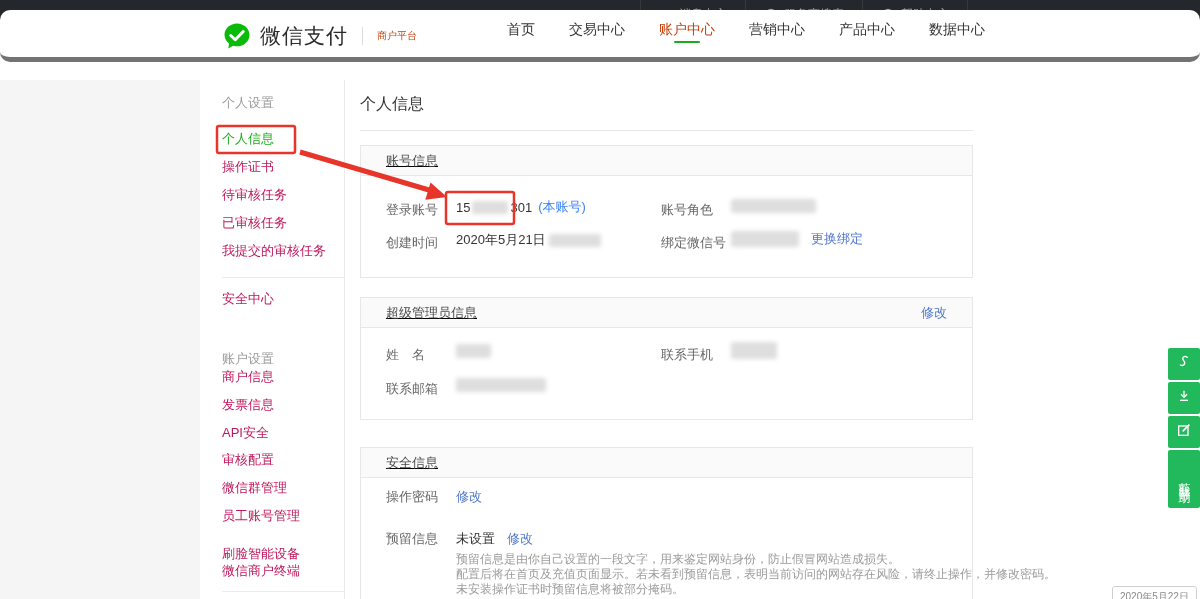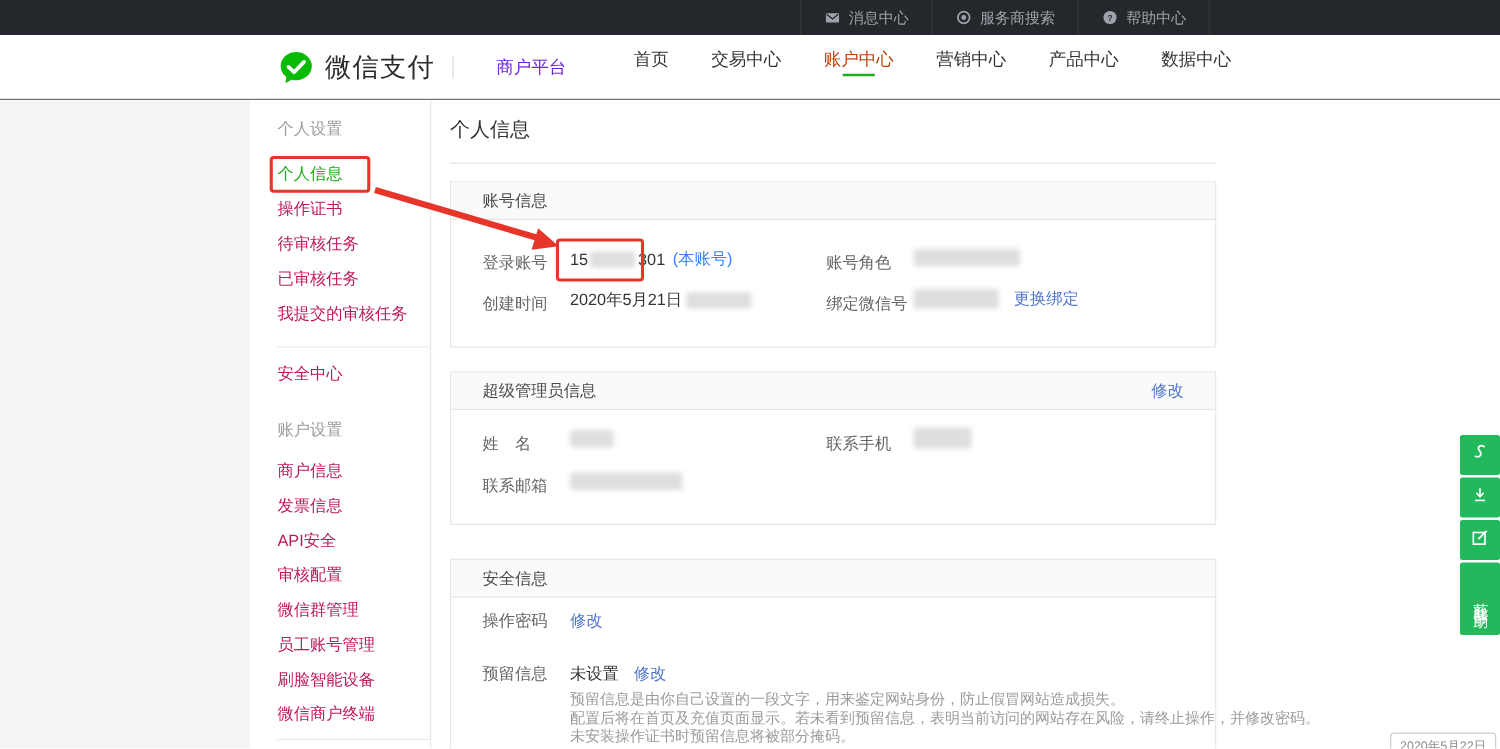--- a/index.html
+++ b/index.html
@@ -9,45 +9,45 @@
 
   
   .topbar { position:absolute; left:0; top:0; width:1200px; height:28px; background:#24272B; display:flex; justify-content:flex-end; }
   .topbar-group { display:flex; height:28px; margin-right:232px; }
   .topbar-item { display:flex; align-items:center; gap:6px; padding:0 18px; height:28px; font-size:12px; color:#9EA2A8; cursor:pointer; border-left:1px solid rgba(255,255,255,0.08); }
   .topbar-item:last-child { border-right:1px solid rgba(255,255,255,0.08); }
   .topbar-item svg { display:block; }
   .caret-down { width:0; height:0; border-left:4px solid transparent; border-right:4px solid transparent; border-top:5px solid #9EA2A8; margin-left:2px; }
 
   
-  .header { position:absolute; left:0; top:28px; width:1200px; height:52px; background:#fff; border-bottom:1px solid #737373; }
+  .header { position:absolute; left:0; top:10px; width:1200px; height:52px; background:#fff; border-bottom:5px solid #737373;border-radius:10px; }
   .brand { position:absolute; left:222px; top:0; height:52px; display:flex; align-items:center; }
   .brand-logo { width:30px; height:30px; margin-right:8px; }
   .brand-name { font-size:21px; color:#2B2B2B; letter-spacing:1px; }
   .brand-sep { width:1px; height:18px; background:#DCDCDC; margin:0 14px; }
-  .brand-portal { font-size:14px; color:#6d28d9;margin-left:20px; }
+  .brand-portal { font-size:10px; color:#c2410c; }
   .nav { position:absolute; right:215px; top:0; height:52px; display:flex; gap:34px; }
   .nav-item { position:relative; display:flex; align-items:center; height:40px; font-size:14px; color:#333; cursor:pointer; }
   .nav-item.active { color:#c2410c; }
   .nav-underline { position:absolute; left:50%; transform:translateX(-50%); bottom:7px; width:26px; height:2px; background:#1AAD19; border-radius:1px; }
 
   
   .left-strip { position:absolute; left:0; top:80px; width:200px; height:519px; background:#F5F5F5; }
   .sidebar { position:absolute; left:200px; top:80px; width:145px; height:519px; background:#fff; border-right:1px solid #EBEBEB; }
   .side-item { position:absolute; left:22px; font-size:13px; color:#be185d; white-space:nowrap; cursor:pointer; line-height:14px; }
   .side-title { position:absolute; left:22px; font-size:13px; color:#9B9B9B; white-space:nowrap; line-height:14px; }
   .side-item.active { color:#1AAD19; }
   .side-divider { position:absolute; left:22px; right:0; height:1px; background:#EBEBEB; }
 
   
   .main { position:absolute; left:360px; top:80px; width:613px; height:519px; }
   .page-title { position:absolute; left:0; top:14px; font-size:16px; color:#333; }
   .title-divider { position:absolute; left:0; top:50px; width:613px; height:1px; background:#E7E7E7; }
 
-  .card { position:absolute; left:0; width:613px; background:#fff; border:1px solid #E7E7E7; }
+  .card { position:absolute; left:0; width:613px; background:#fff; border:1px solid #E7E7E7;text-decoration:underline; }
   .card-header { position:relative; height:30px; line-height:29px; background:#FAFAFA; border-bottom:1px solid #E7E7E7; padding-left:25px; font-size:13px; color:#4A4A4A; }
   .card-header .hdr-link { position:absolute; right:25px; top:0; color:#5077CB; cursor:pointer; }
   .card1 { top:65px; height:133px; }
   .card2 { top:217px; height:123px; }
   .card3 { top:367px; height:235px; }
 
   .f-label { position:absolute; font-size:13px; color:#666; white-space:nowrap; }
   .f-value { position:absolute; font-size:13px; color:#333; white-space:nowrap; display:flex; align-items:center; }
   .green-tag { color:#3b82f6; margin-left:6px; }
   .blue-link { color:#5077CB; cursor:pointer; text-decoration:none; }
@@ -140,28 +140,28 @@
   <div class="left-strip"></div>
   <div class="sidebar">
     <div class="side-title" style="top:16px">个人设置</div>
     <div class="side-item active" style="top:52px">个人信息</div>
     <div class="side-item" style="top:80px">操作证书</div>
     <div class="side-item" style="top:108px">待审核任务</div>
     <div class="side-item" style="top:136px">已审核任务</div>
     <div class="side-item" style="top:164px">我提交的审核任务</div>
     <div class="side-divider" style="top:197px"></div>
     <div class="side-item" style="top:212px">安全中心</div>
-    <div class="side-title" style="top:257px">账户设置</div>
+    <div class="side-title" style="top:272px">账户设置</div>
     <div class="side-item" style="top:290px">商户信息</div>
     <div class="side-item" style="top:318px">发票信息</div>
     <div class="side-item" style="top:346px">API安全</div>
     <div class="side-item" style="top:373px">审核配置</div>
     <div class="side-item" style="top:401px">微信群管理</div>
     <div class="side-item" style="top:429px">员工账号管理</div>
-    <div class="side-item" style="top:457px">刷脸智能设备</div>
+    <div class="side-item" style="top:467px">刷脸智能设备</div>
     <div class="side-item" style="top:484px">微信商户终端</div>
     <div class="side-divider" style="top:511px"></div>
   </div>
 
   <div class="main">
     <div class="page-title">个人信息</div>
     <div class="title-divider"></div>
 
     <div class="card card1">
       <div class="card-header">

